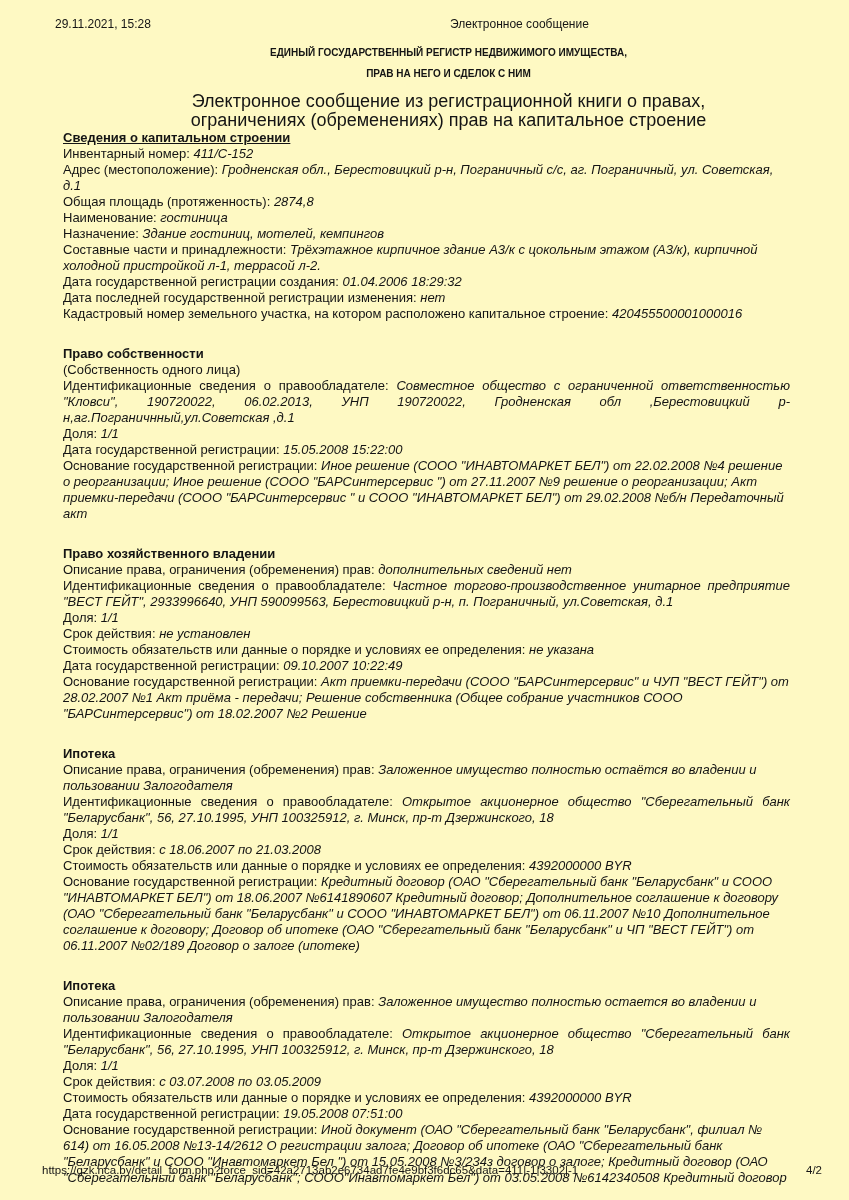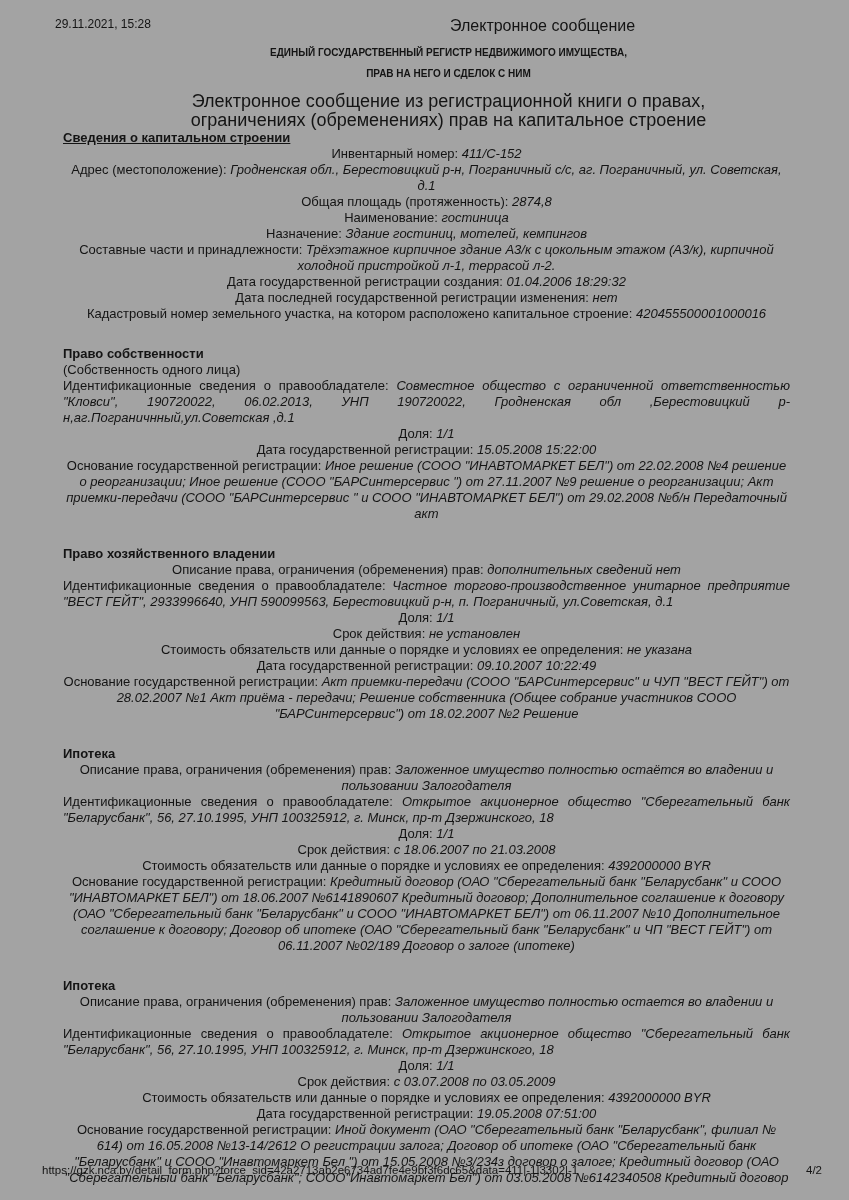--- a/index.html
+++ b/index.html
@@ -1,34 +1,34 @@
 <!DOCTYPE html>
 <html><head>
 <meta charset="utf-8">
 <style>
   html, body { margin: 0; padding: 0; background: #e8e8e8; }
   .page {
     position: relative;
     width: 849px;
     height: 1200px;
     margin: 0 auto;
-    background: #a3a3a3;
+    background: #fef9c3;
     font-family: "Liberation Sans", "DejaVu Sans", sans-serif;
     color: #141414;
     overflow: hidden;
   }
   .ph-date {
     position: absolute;
     top: 17px; left: 55px;
     font-size: 12px;
   }
   .ph-center {
     position: absolute;
     top: 17px; left: 450px;
-    font-size: 16px;
+    font-size: 12px;
   }
   .doc-title {
     position: absolute;
     top: 42px; left: 85px; width: 727px;
     text-align: center;
     font-weight: 700;
     font-size: 10px;
     line-height: 21px;
   }
   .doc-subtitle {
@@ -42,21 +42,21 @@
     position: absolute;
     top: 130px; left: 63px; width: 727px;
     font-size: 13px;
     line-height: 16px;
   }
   .section { margin-top: 24px; }
   .section.first { margin-top: 0; }
   .sec-heading { font-weight: 700; margin: 0; }
   .sec-heading.underline { text-decoration: underline; }
   .subheading { margin: 0; }
-  .field { margin: 0; text-align: center; }
+  .field { margin: 0; }
   .field.justify { text-align: justify; }
   .value { font-style: italic; }
   .doc-footer {
     position: absolute;
     top: 1164px; left: 42px; right: 27px;
     font-size: 11.5px;
     display: flex;
     justify-content: space-between;
     align-items: center;
   }

